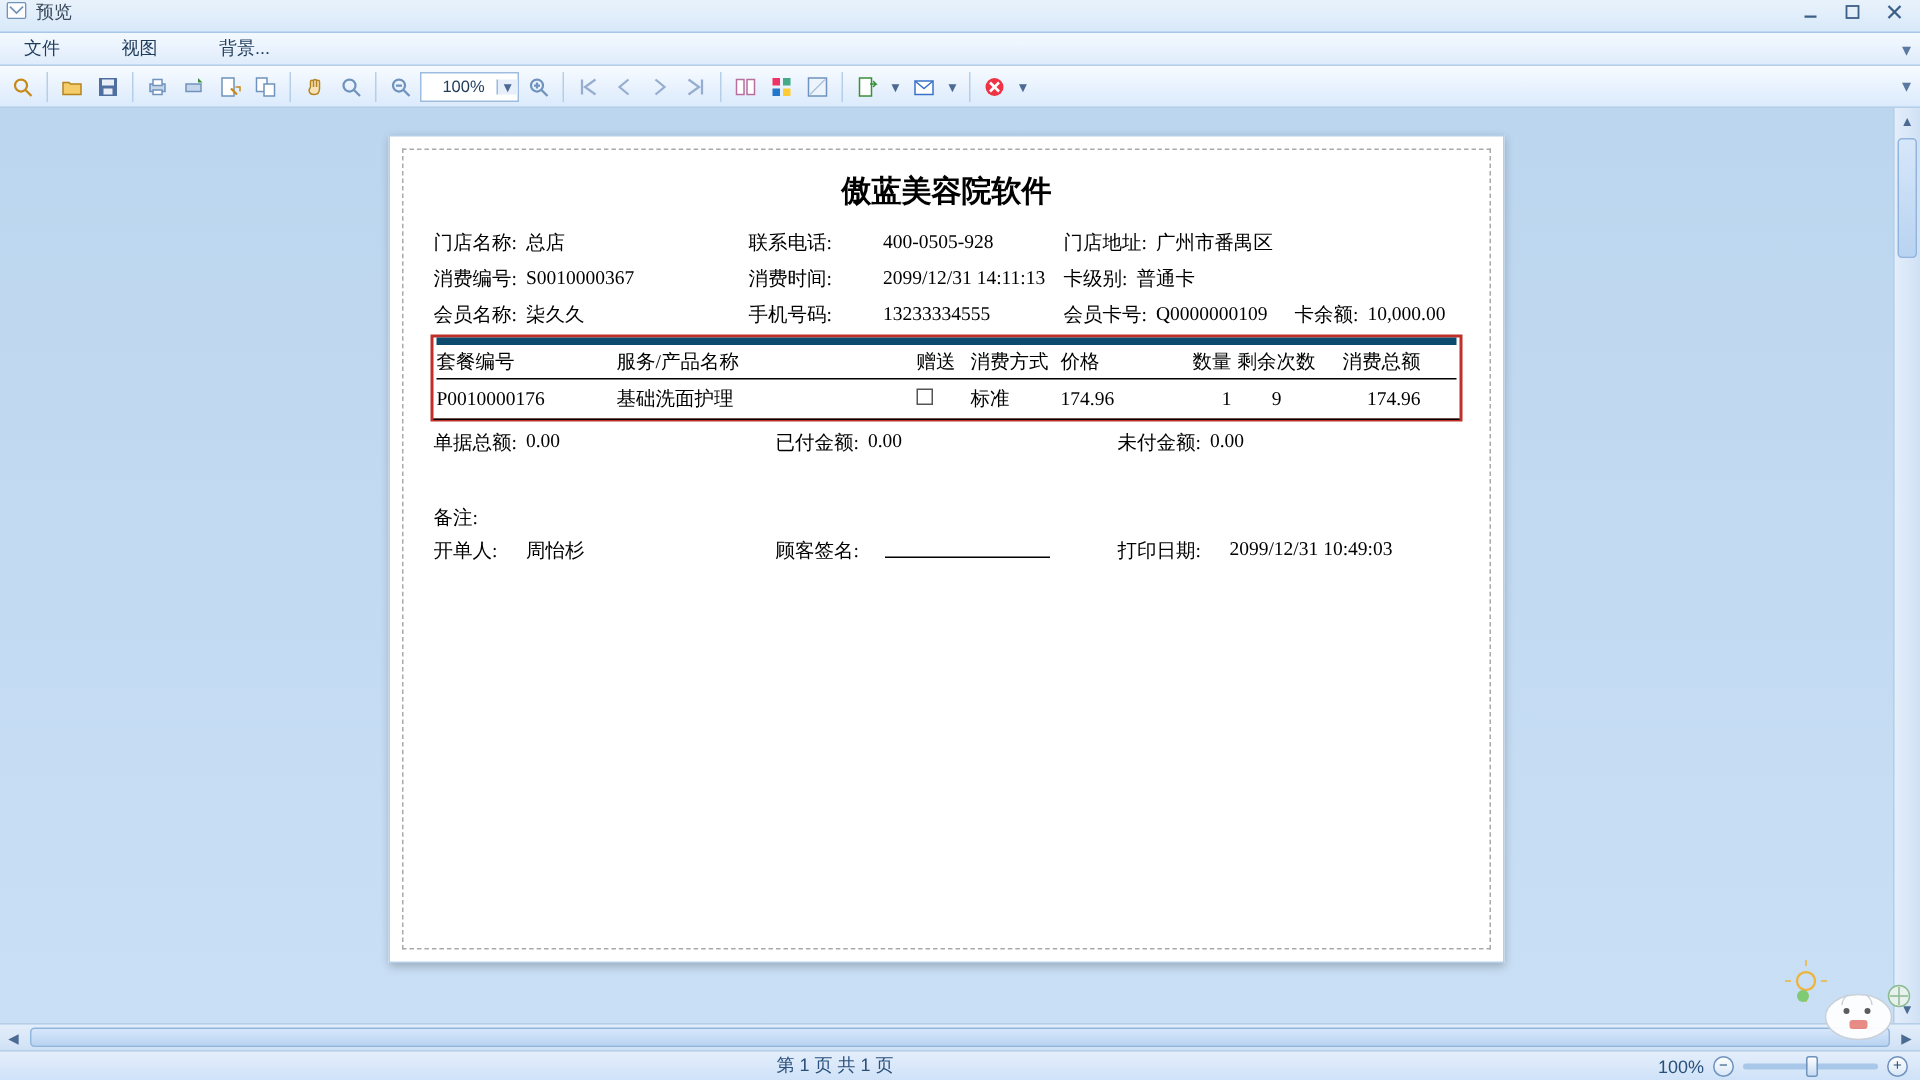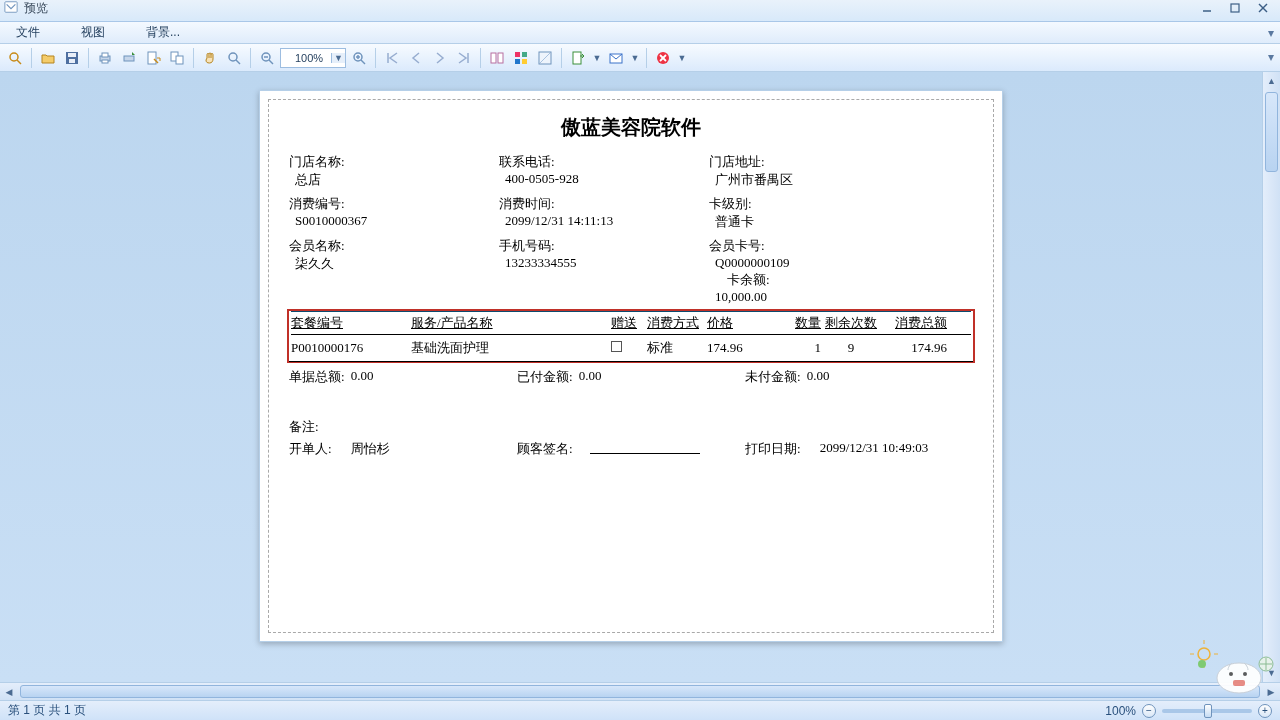--- a/index.html
+++ b/index.html
@@ -33,31 +33,31 @@
   .vscroll { width: 18px; background: linear-gradient(to right,#e4eefb,#d0e1f5); border-left:1px solid #b5cfe8; display:flex; flex-direction:column; }
   .vscroll .arrow { height:18px; text-align:center; color:#4b6b92; font-size:9px; line-height:18px; cursor:pointer; }
   .vscroll .track { flex:1; position:relative; }
   .vscroll .thumb { position:absolute; left:2px; right:2px; top:2px; height:80px; background:linear-gradient(#d7e7fa,#b8d3f1); border:1px solid #91b5dd; border-radius:3px; }
 
   
   .page { width: 744px; height: 552px; margin: 0 auto 24px auto; background: #fff; box-shadow: 0 2px 6px rgba(0,0,0,.25); border: 1px solid #b5cfe8; position: relative; }
   .page-inner { position:absolute; left:8px; right:8px; top:8px; bottom:8px; border:1px dashed #a9a9a9; padding: 10px 20px 12px 20px; font-family: "SimSun","宋体",serif; color:#000; font-size:13px; }
   .doc-title { text-align:center; font-size:20px; font-weight:bold; margin: 4px 0 12px 0; font-family:"SimSun","宋体",serif; }
   .info-row { display:flex; margin-bottom:6px; }
-  .info-cell { display:flex;flex-direction:column; }
+  .info-cell { display:flex; }
   .info-cell.l { width:210px; }
-  .info-cell.mid { width:210px; }
+  .info-cell.mid { width:210px;gap:28px; }
   .info-cell.r { flex:1; }
   .lbl { white-space:nowrap; }
   .val { margin-left:6px; white-space:nowrap; }
 
   
   .tbl { margin-top:6px; }
   .tbl-head, .tbl-row { display:flex; align-items:center; }
-  .tbl-head { border-top:1px solid #0c4a6e; border-bottom:1px solid #000; padding:2px 0; font-size:13px;text-decoration:underline; }
+  .tbl-head { border-top:5px solid #0c4a6e; border-bottom:1px solid #000; padding:2px 0; font-size:13px; }
   .tbl-row { padding:4px 0; }
   .highlight { border:2px solid #c03028; margin: -2px; padding:0 2px; }
   .col1 { width:120px; }
   .col2 { width:200px; }
   .col3 { width:36px; text-align:left; }
   .col4 { width:60px; }
   .col5 { width:70px; }
   .col6 { width:44px; text-align:right; }
   .col7 { width:60px; text-align:center; }
   .col8 { width:70px; text-align:right; padding-right:4px; }
@@ -70,21 +70,21 @@
   .footer-row { display:flex; margin-top:20px; }
   .footer-row .cell { flex:1; display:flex;gap:13px; }
 
   
   .hscroll { height:18px; background: linear-gradient(#e4eefb,#d0e1f5); border-top:1px solid #b5cfe8; display:flex; }
   .hscroll .arrow { width:18px; text-align:center; color:#4b6b92; font-size:9px; line-height:18px; cursor:pointer;}
   .hscroll .track { flex:1; position:relative; }
   .hscroll .thumb { position:absolute; top:2px; bottom:2px; left:2px; width:200px; background:linear-gradient(#d7e7fa,#b8d3f1); border:1px solid #91b5dd; border-radius:3px;}
 
   
-  .status { height:20px; background:linear-gradient(#e4eefb,#cfe2f8); border-top:1px solid #b5cfe8; display:flex; align-items:center; padding:0 8px; color:#29507c; font-size:12px; }
+  .status { height:20px; background:linear-gradient(#e4eefb,#cfe2f8); border-top:1px solid #b5cfe8; display:flex; align-items:center; padding:0 8px; color:#29507c; font-size:12px;text-align:center; }
   .status .left { flex:1; }
   .status .zoom { display:flex; align-items:center; gap:6px; }
   .status .circ { width:14px; height:14px; border:1px solid #6f93bc; border-radius:50%; display:flex; align-items:center; justify-content:center; font-size:10px; cursor:pointer; background:linear-gradient(#fefefe,#d9e7f7);}
   .status .slider { width:90px; height:4px; background:#a9c7e8; position:relative; border-radius:2px;}
   .status .slider .knob { position:absolute; top:-5px; left:42px; width:8px; height:14px; background:linear-gradient(#fefefe,#c5dbf3); border:1px solid #6f93bc; border-radius:2px;}
 
   svg { display:block; }
 
   
   .mascot { position:fixed; right:6px; bottom:26px; width:90px; height:60px; pointer-events:none; opacity:.95; }

